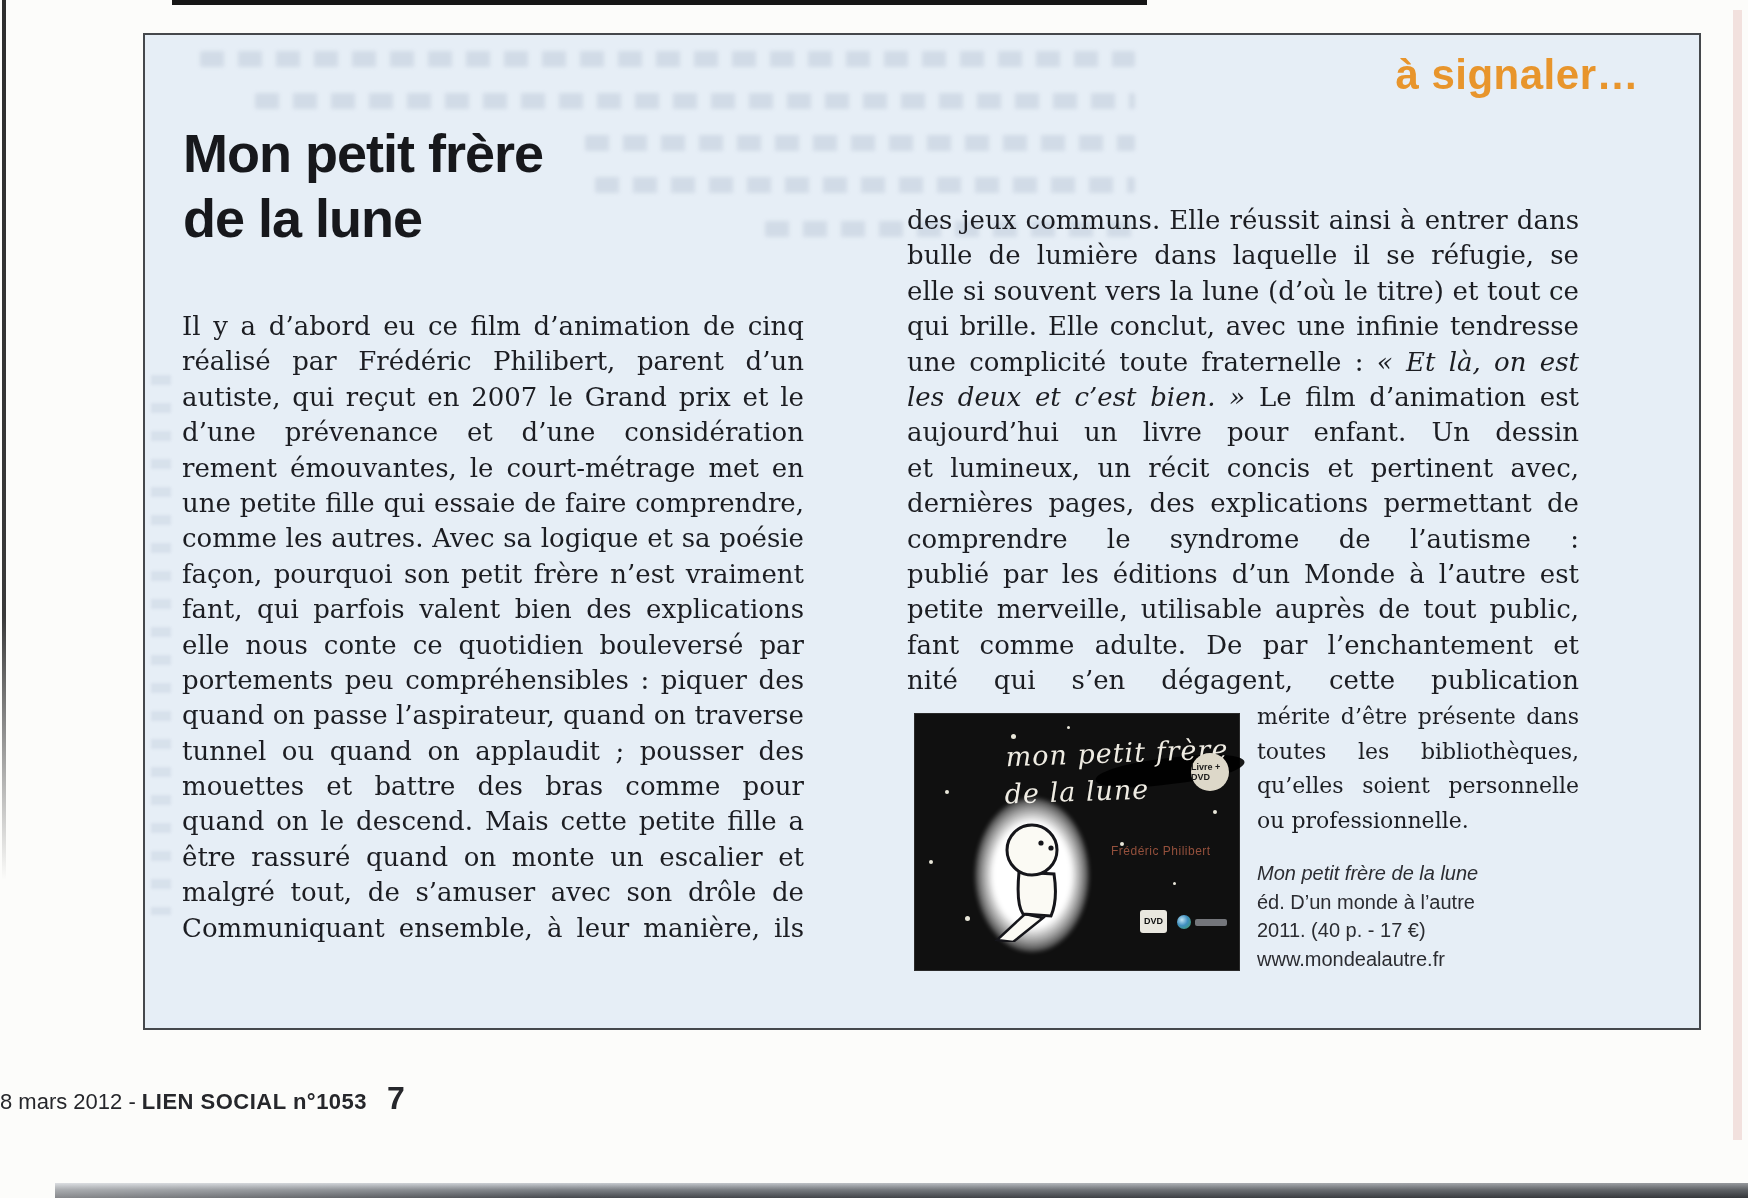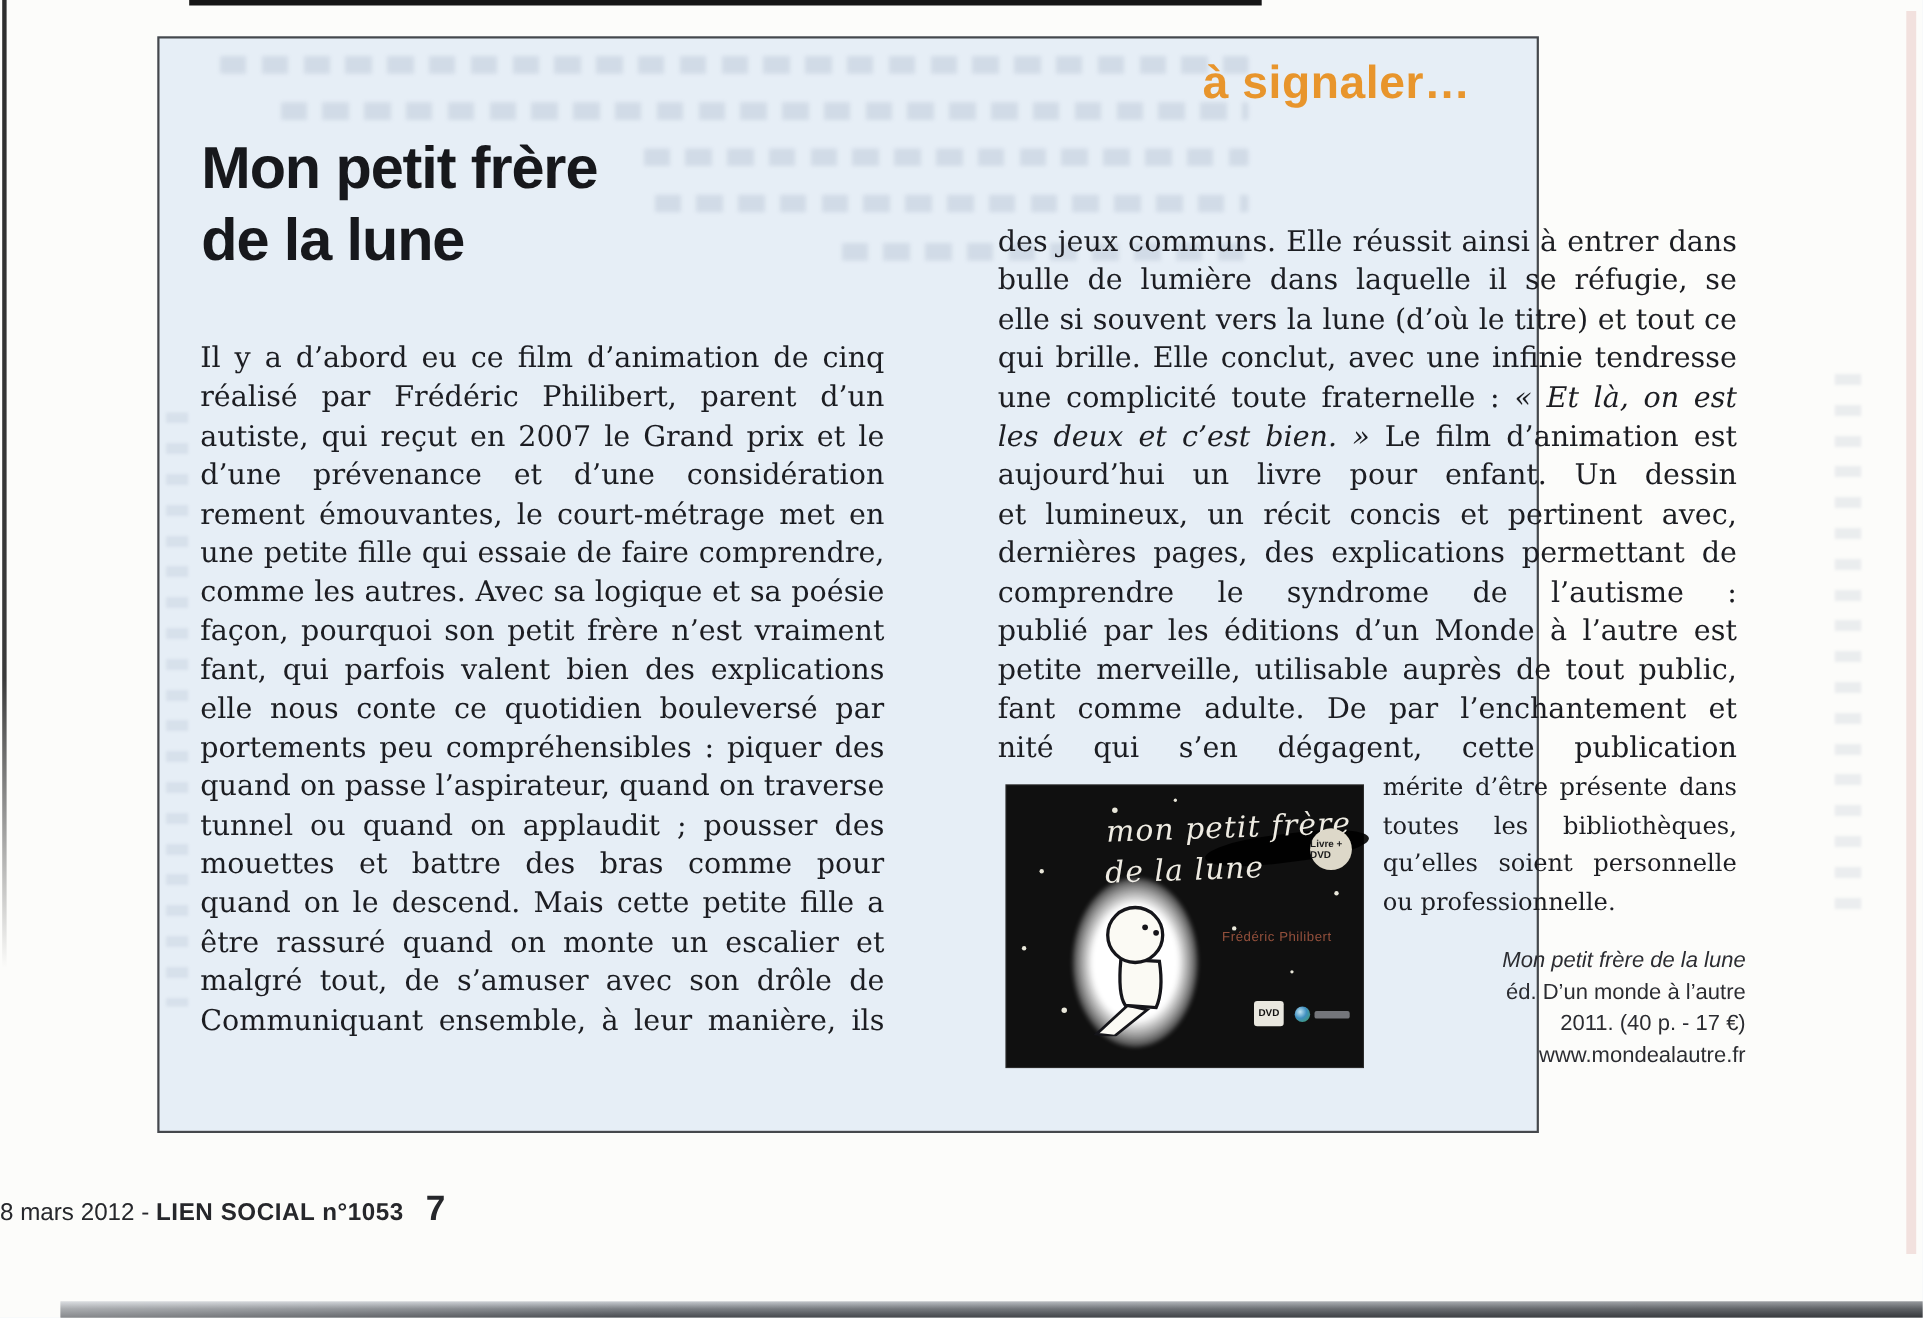--- a/index.html
+++ b/index.html
@@ -15,21 +15,21 @@
     background:linear-gradient(180deg,#2e2e2e 0%,#3a3a3a 70%,rgba(60,60,60,0) 100%);}
   .edge-top{position:absolute;left:172px;top:0;width:975px;height:5px;background:#161616;}
   .edge-right-pink{position:absolute;left:1733px;top:10px;width:9px;height:1130px;
     background:#ecd2d0;opacity:.65;}
   .bottom-bar{position:absolute;left:55px;top:1183px;width:1693px;height:15px;
     background:linear-gradient(180deg,#c9cdd2 0%,#7d8186 45%,#46494e 100%);}
   .bottom-bar::after{content:"";position:absolute;inset:0;
     background:linear-gradient(90deg,rgba(255,255,255,.35) 0%,rgba(255,255,255,0) 30%,rgba(0,0,0,.25) 100%);}
 
   
-  .box{position:absolute;left:143px;top:33px;width:1256px;height:997px;
+  .box{position:absolute;left:143px;top:33px;width:1558px;height:997px;
     background:#e6eef6;border:2px solid #45484c;box-sizing:border-box;}
 
   
   .ghost{position:absolute;height:16px;border-radius:2px;filter:blur(2px);opacity:.55;
     background:repeating-linear-gradient(90deg,rgba(96,116,148,.28) 0 24px,rgba(96,116,148,0) 24px 38px);}
   .ghost-strip{position:absolute;filter:blur(1.5px);opacity:.5;
     background:repeating-linear-gradient(180deg,rgba(96,116,148,.22) 0 10px,rgba(96,116,148,0) 10px 28px);}
 
   
   .kicker{position:absolute;top:16px;right:60px;
@@ -47,21 +47,21 @@
   .tend{text-align-last:left;}
   .it{font-style:italic;}
   .col-left{left:37px;top:274px;width:622px;}
   .col-right{left:762px;top:168px;width:672px;}
   .wrap-lines{position:absolute;left:1112px;top:665px;width:322px;
     font-family:"DejaVu Serif",serif;font-size:22px;color:#1c1d22;}
   .wrap-lines .tline{height:34.6px;line-height:34.6px;}
 
   
   .caption{position:absolute;left:1112px;top:824px;width:330px;
-    font-size:20px;line-height:28.6px;color:#2b2c31;text-align:right;}
+    font-size:20px;line-height:28.6px;color:#2b2c31;}
   .cap-line{height:28.6px;overflow:hidden;}
   .cap-it{font-style:italic;}
 
   
   .cover{position:absolute;left:770px;top:679px;width:324px;height:256px;
     background:#101010;box-shadow:0 0 0 1px #2a2a2a;}
   .cover .swoosh{position:absolute;right:-6px;top:44px;width:150px;height:26px;
     background:#000;border-radius:50%/60%;transform:rotate(-7deg);opacity:.9;}
   .script-title{position:absolute;left:0;width:100%;text-align:center;
     font-family:"DejaVu Serif",serif;font-style:italic;font-size:27px;color:#efece3;

